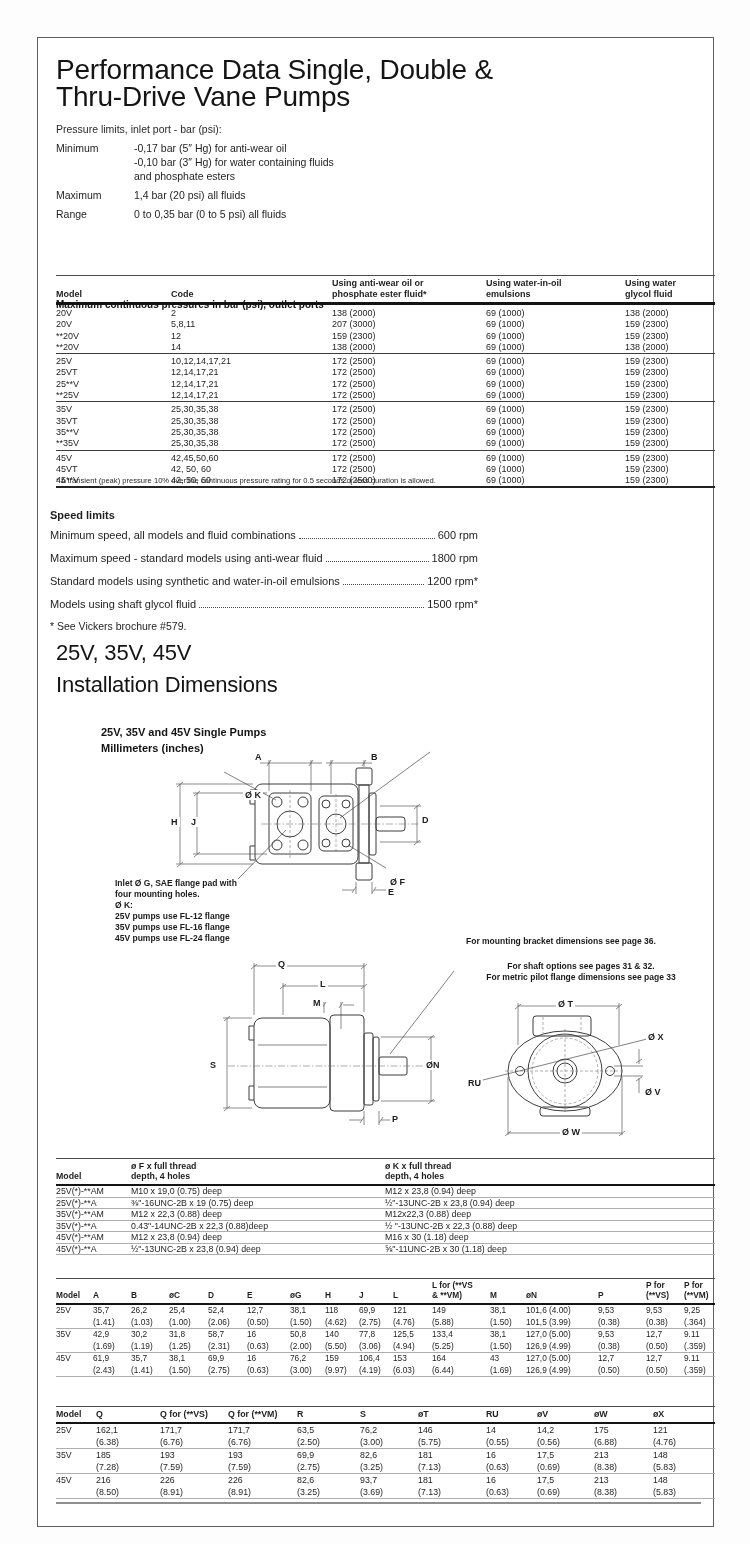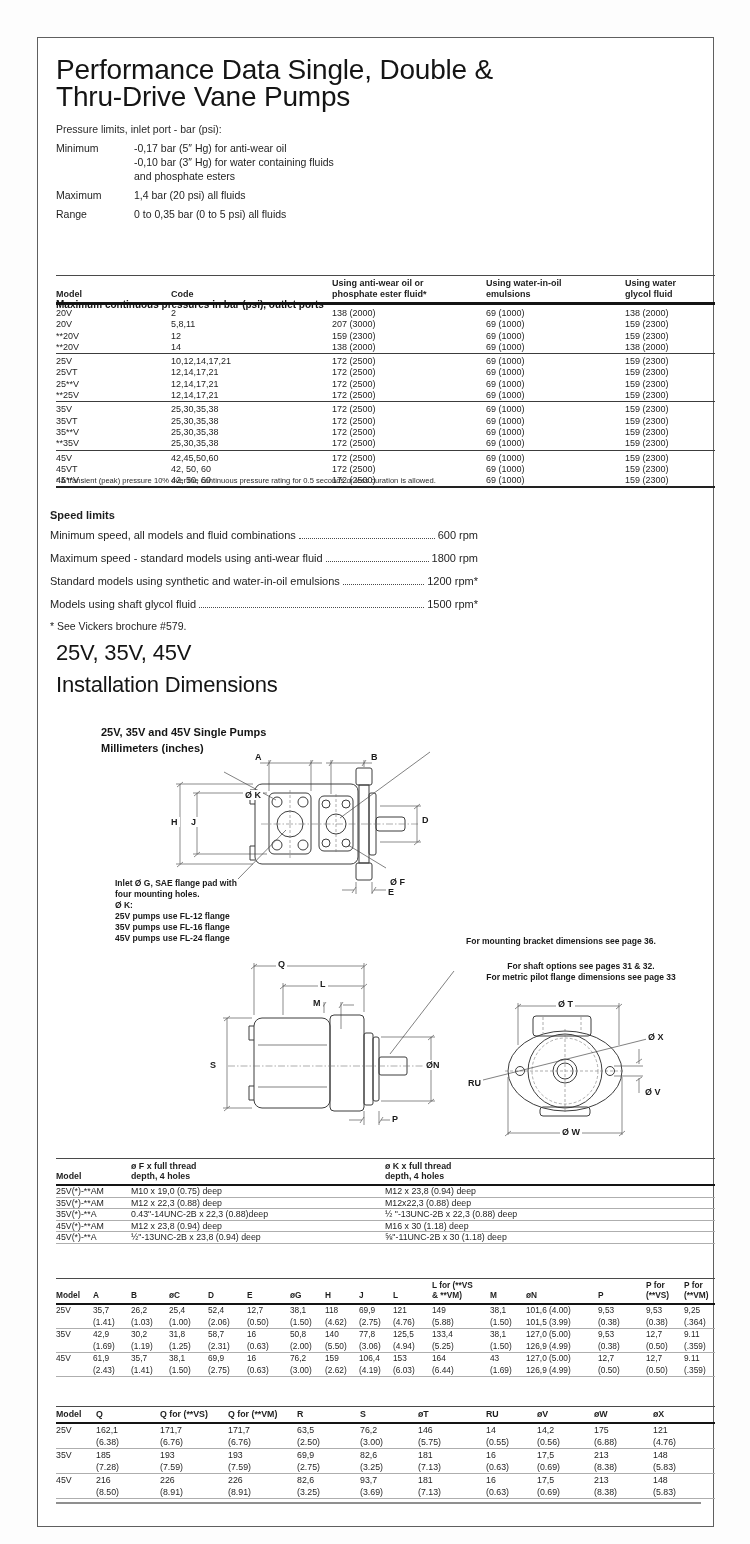--- a/index.html
+++ b/index.html
@@ -384,20 +384,25 @@
 depth, 4 holes</th>
         </tr>
       </thead>
       <tbody>
         <tr>
           <td>25V(*)-**AM</td>
           <td>M10 x 19,0 (0.75) deep</td>
           <td>M12 x 23,8 (0.94) deep</td>
         </tr>
         <tr>
+          <td>25V(*)-**A</td>
+          <td>⅜"-16UNC-2B x 19 (0.75) deep</td>
+          <td>½"-13UNC-2B x 23,8 (0.94) deep</td>
+        </tr>
+        <tr>
           <td>35V(*)-**AM</td>
           <td>M12 x 22,3 (0.88) deep</td>
           <td>M12x22,3 (0.88) deep</td>
         </tr>
         <tr>
           <td>35V(*)-**A</td>
           <td>0.43"-14UNC-2B x 22,3 (0.88)deep</td>
           <td>½ "-13UNC-2B x 22,3 (0.88) deep</td>
         </tr>
         <tr>
@@ -530,21 +535,21 @@
 (1.41)</td>
           <td>38,1
 (1.50)</td>
           <td>69,9
 (2.75)</td>
           <td>16
 (0.63)</td>
           <td>76,2
 (3.00)</td>
           <td>159
-(2.62)</td>
+(9.97)</td>
           <td>106,4
 (4.19)</td>
           <td>153
 (6.03)</td>
           <td>164
 (6.44)</td>
           <td>43
 (1.69)</td>
           <td>127,0 (5.00)
 126,9 (4.99)</td>

